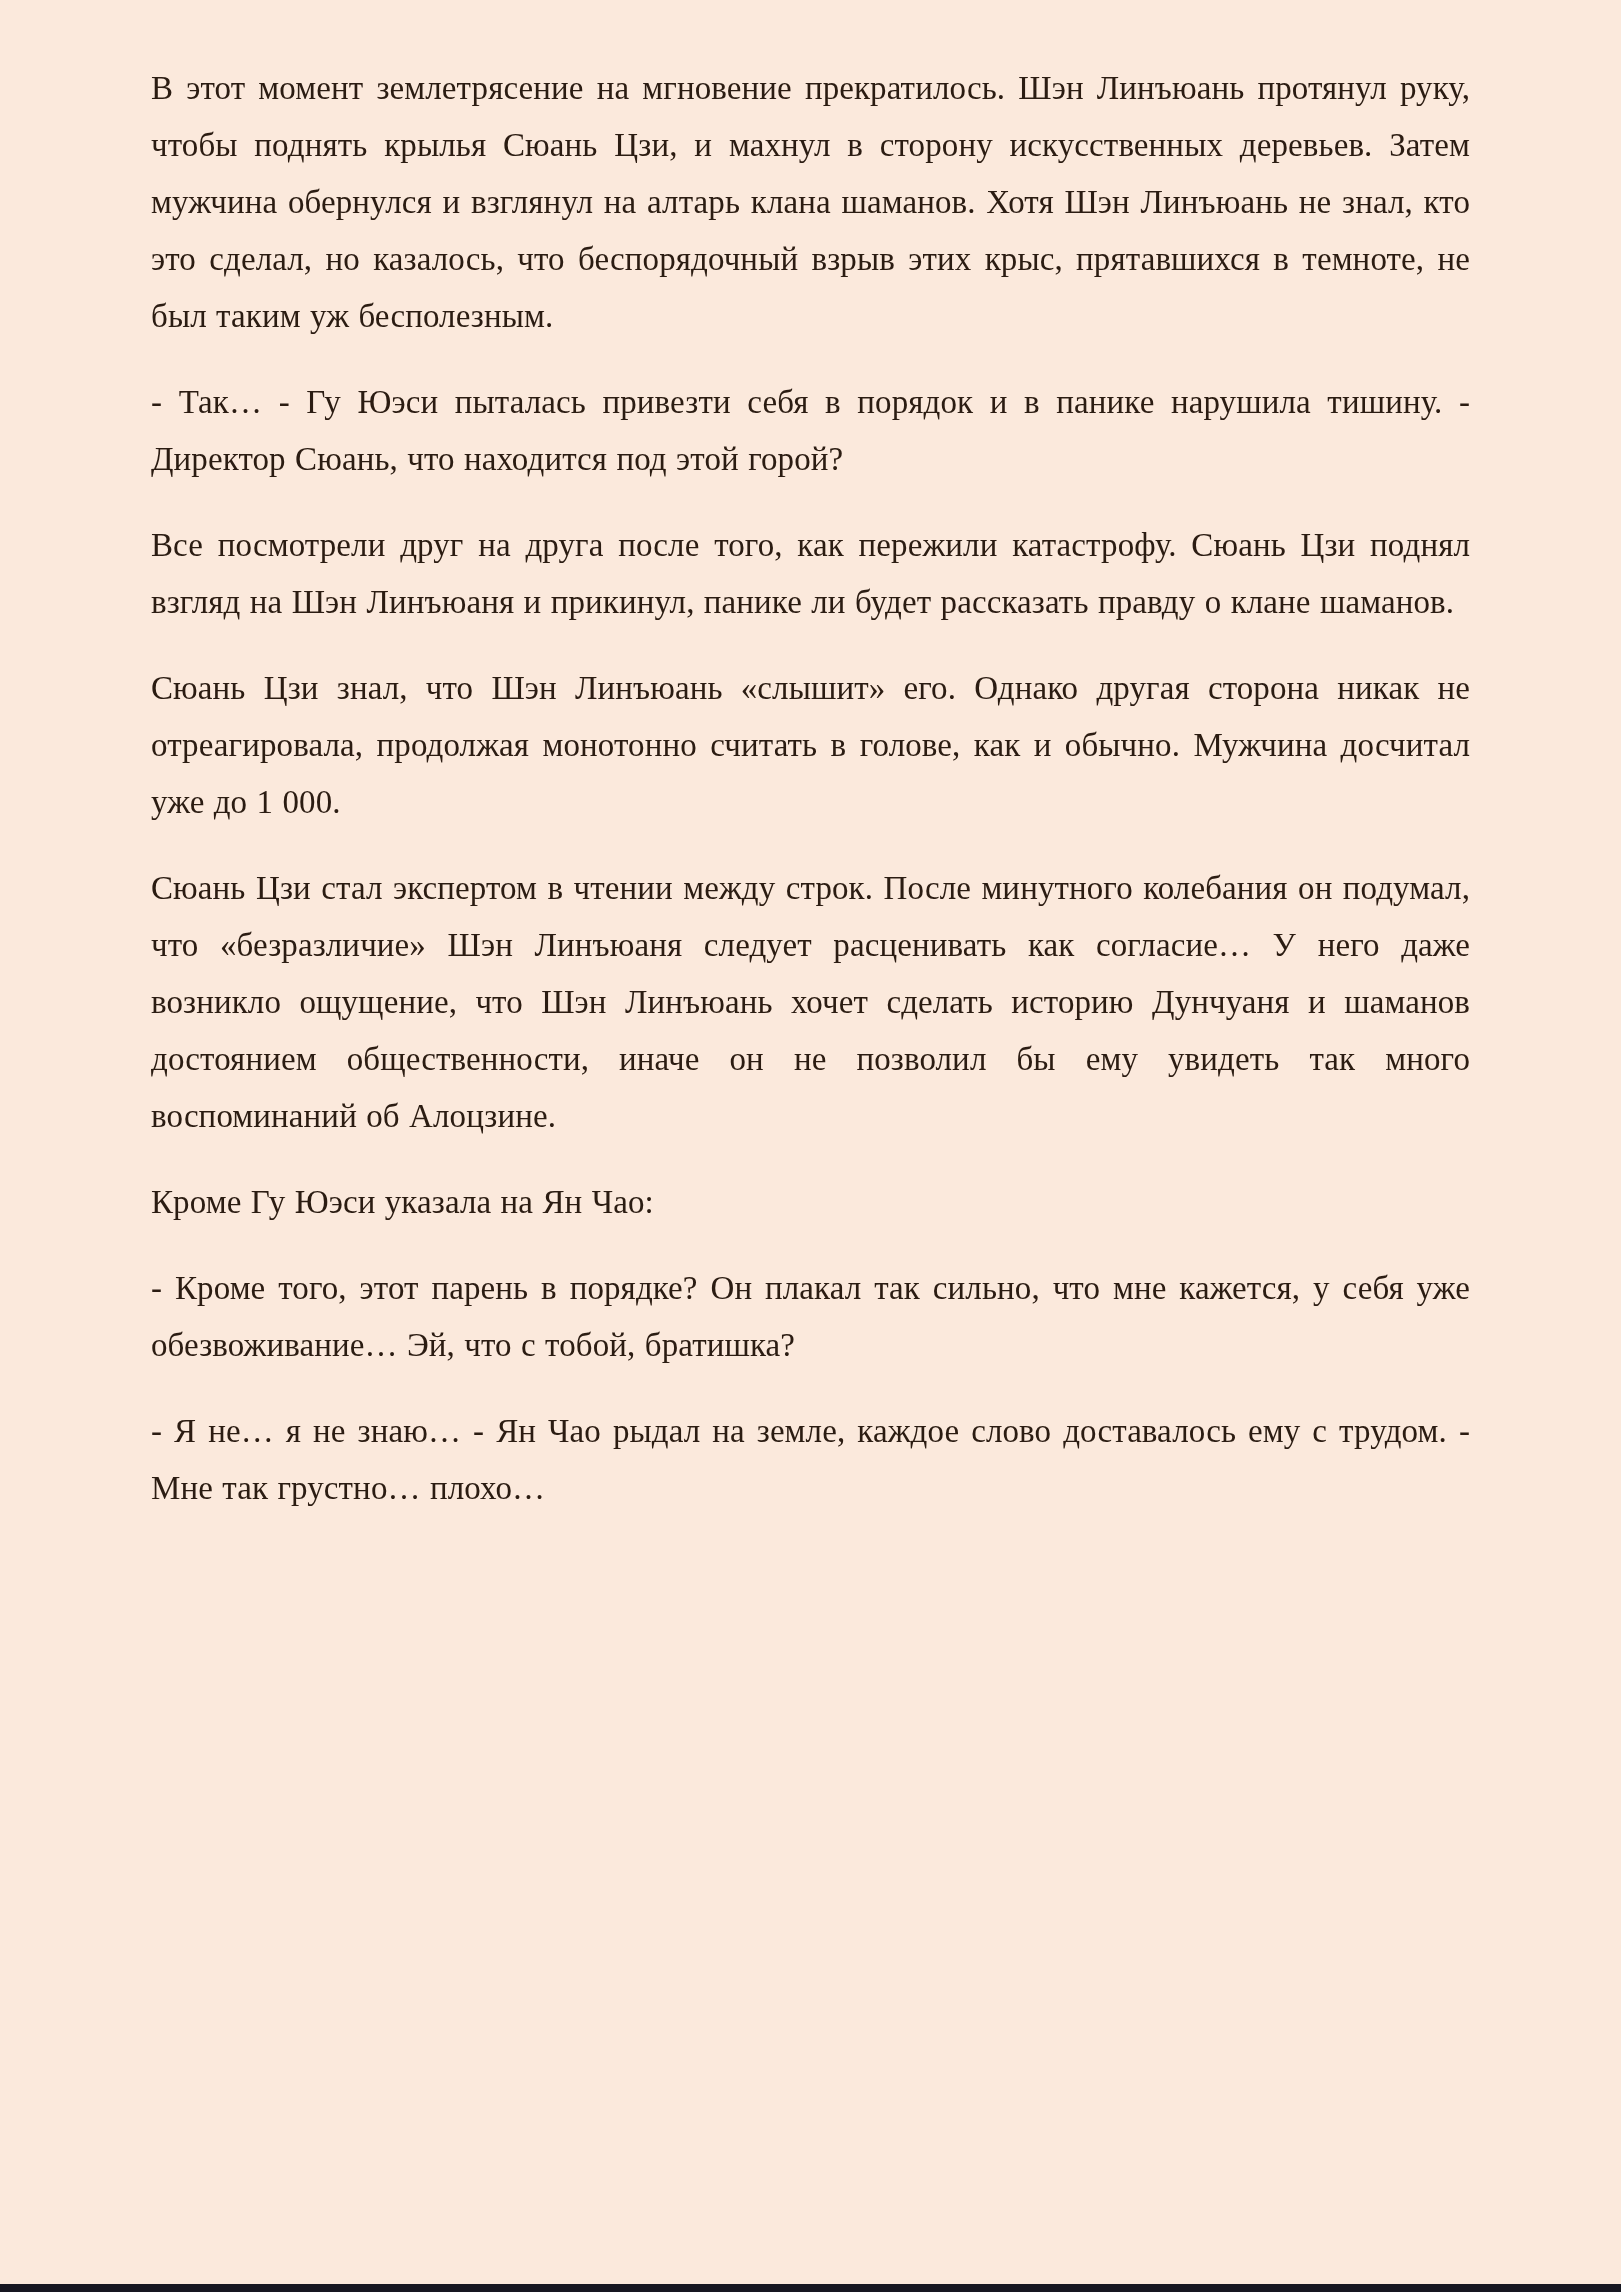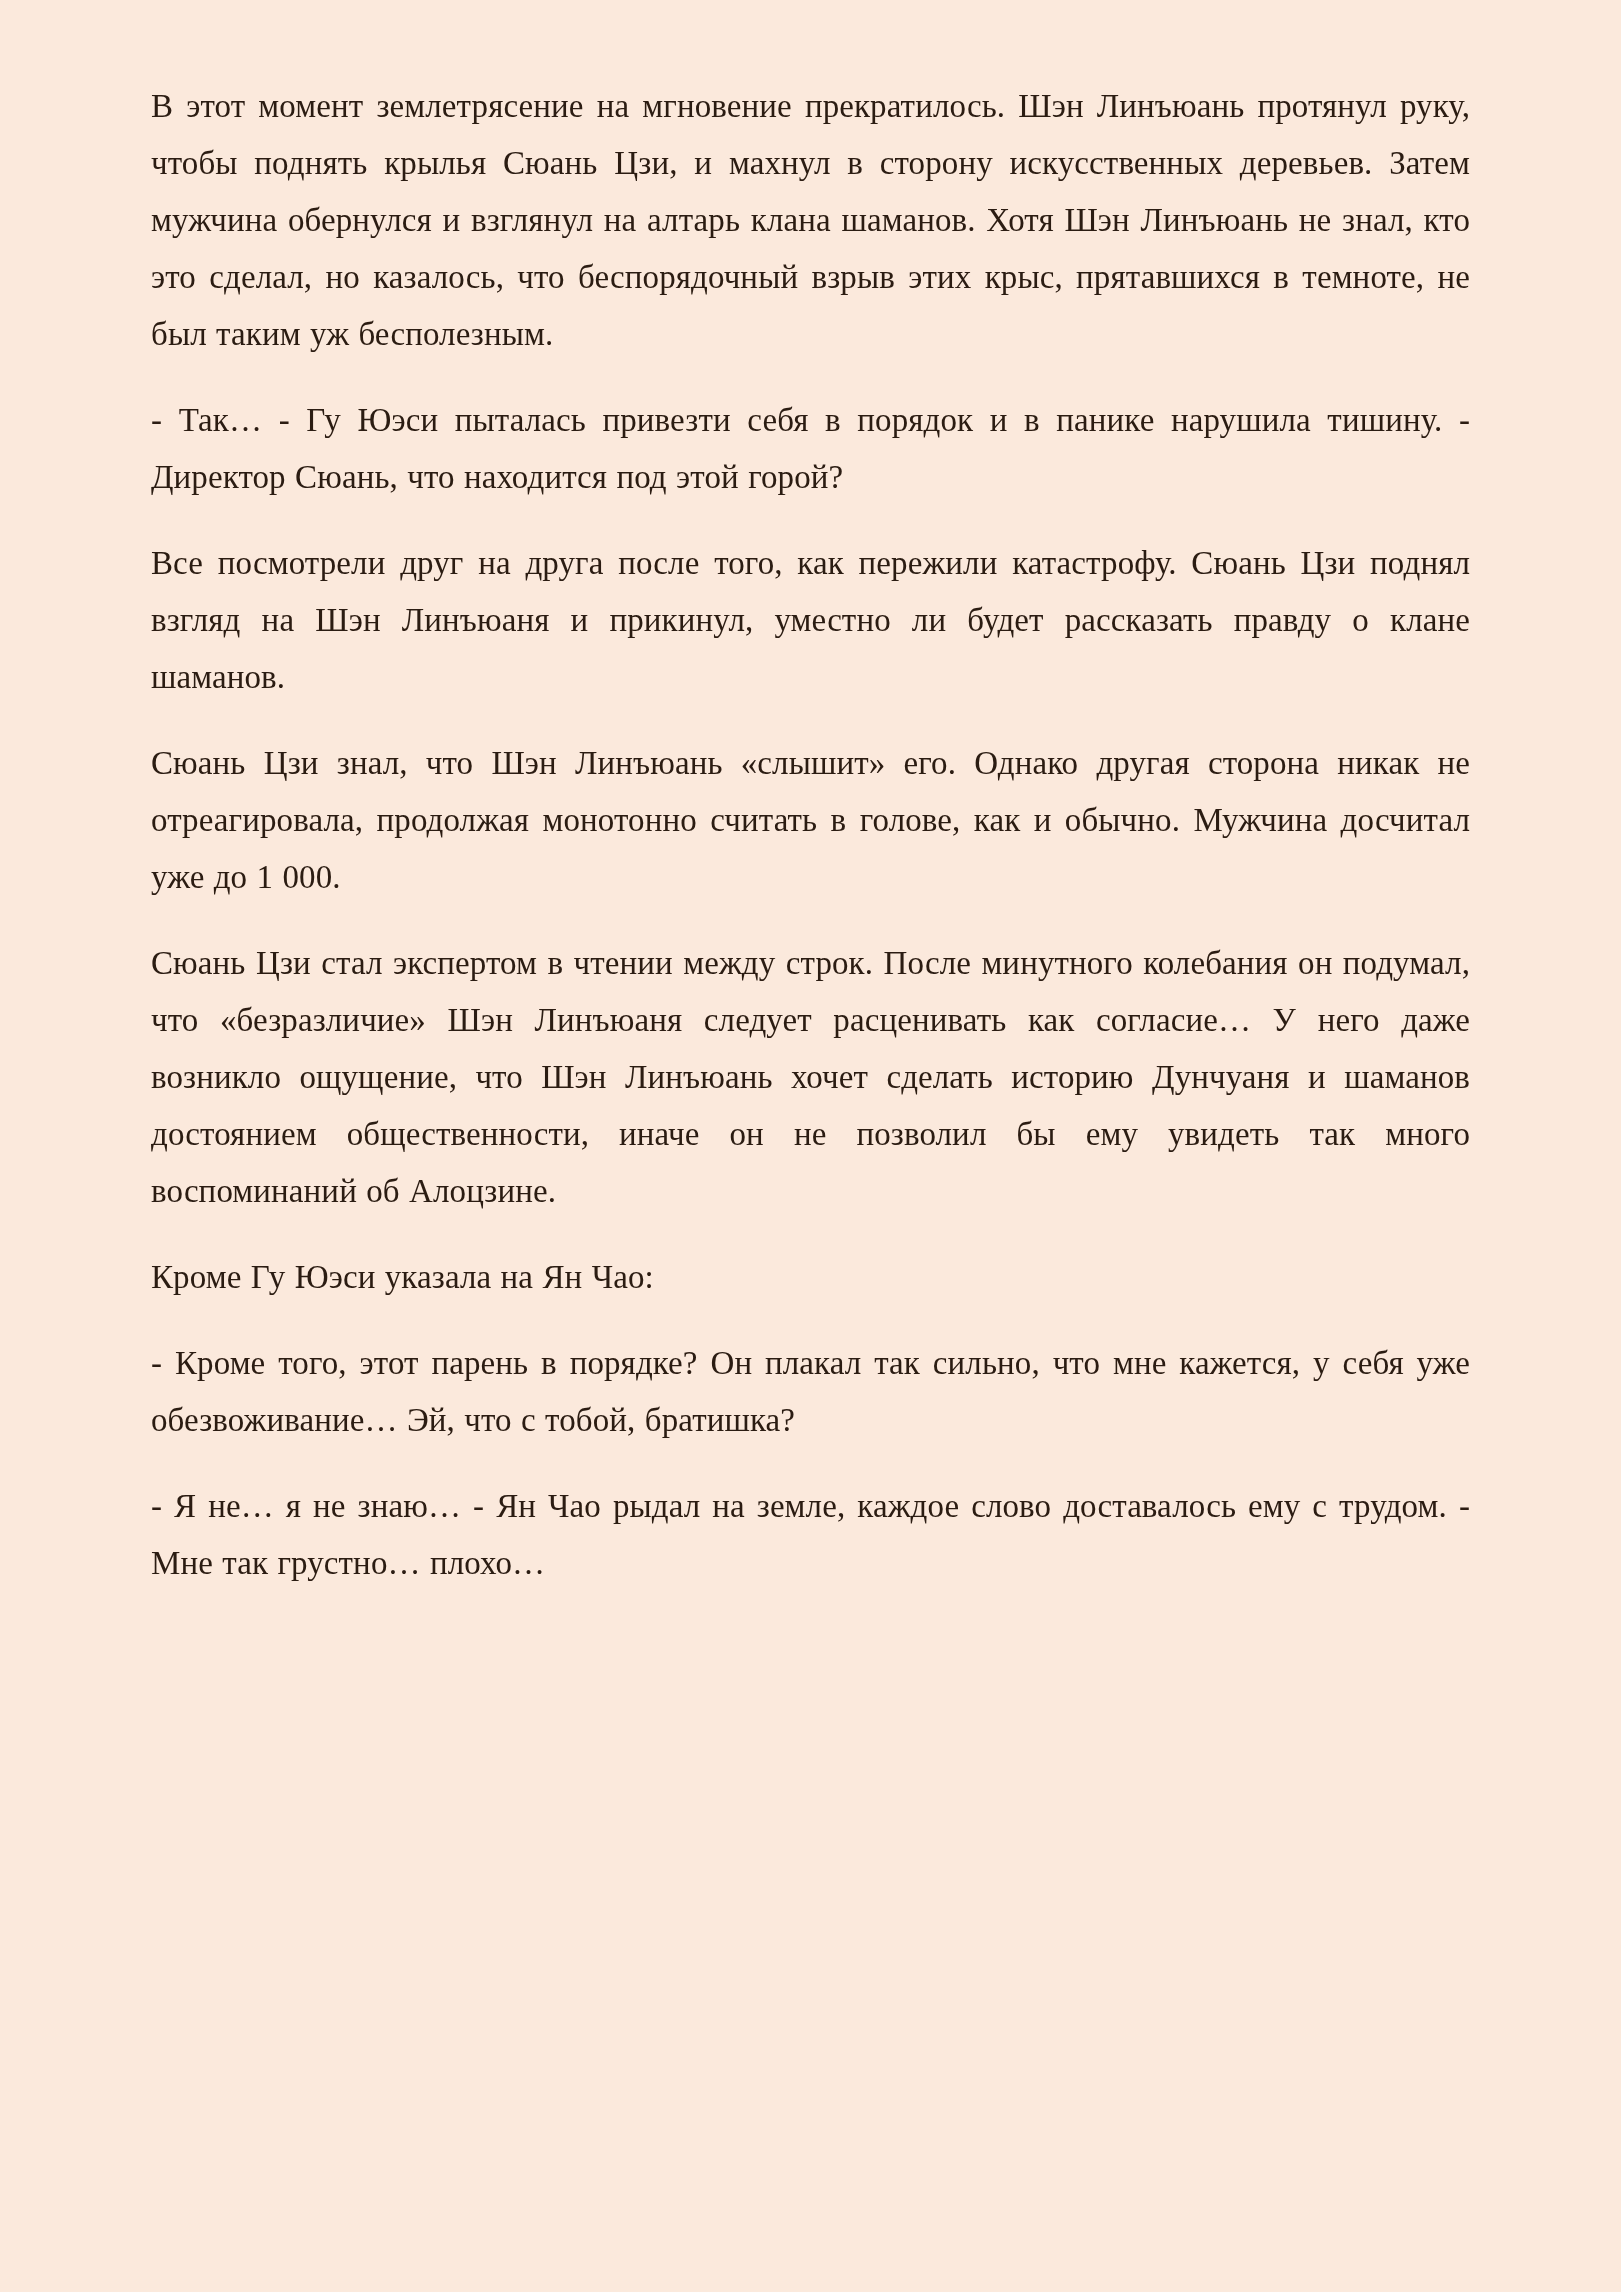--- a/index.html
+++ b/index.html
@@ -17,21 +17,20 @@
   .reader-page {
     width: 100%;
     height: 100%;
     box-sizing: border-box;
     position: relative;
   }
   .text-column {
     box-sizing: border-box;
     padding: 60px 151px 0 151px;
     color: #2b1c12;
-    margin-top: 18px;
   }
   p.para {
     margin: 0 0 29px 0;
     font-size: 33px;
     line-height: 57px;
     text-align: justify;
     text-justify: inter-word;
     letter-spacing: 0.1px;
     word-spacing: 1px;
   }
@@ -44,21 +43,21 @@
     background: #171721;
   }
 </style>
 </head>
 <body>
 
 <div class="reader-page">
   <div class="text-column">
       <p class="para">В этот момент землетрясение на мгновение прекратилось. Шэн Линъюань протянул руку, чтобы поднять крылья Сюань Цзи, и махнул в сторону искусственных деревьев. Затем мужчина обернулся и взглянул на алтарь клана шаманов. Хотя Шэн Линъюань не знал, кто это сделал, но казалось, что беспорядочный взрыв этих крыс, прятавшихся в темноте, не был таким уж бесполезным.</p>
       <p class="para">- Так… - Гу Юэси пыталась привезти себя в порядок и в панике нарушила тишину. - Директор Сюань, что находится под этой горой?</p>
-      <p class="para">Все посмотрели друг на друга после того, как пережили катастрофу. Сюань Цзи поднял взгляд на Шэн Линъюаня и прикинул, уместно ли будет рассказать правду о клане шаманов.</p>
+      <p class="para">Все посмотрели друг на друга после того, как пережили катастрофу. Сюань Цзи поднял взгляд на Шэн Линъюаня и прикинул, панике ли будет рассказать правду о клане шаманов.</p>
       <p class="para">Сюань Цзи знал, что Шэн Линъюань «слышит» его. Однако другая сторона никак не отреагировала, продолжая монотонно считать в голове, как и обычно. Мужчина досчитал уже до 1 000.</p>
       <p class="para">Сюань Цзи стал экспертом в чтении между строк. После минутного колебания он подумал, что «безразличие» Шэн Линъюаня следует расценивать как согласие… У него даже возникло ощущение, что Шэн Линъюань хочет сделать историю Дунчуаня и шаманов достоянием общественности, иначе он не позволил бы ему увидеть так много воспоминаний об Алоцзине.</p>
       <p class="para">Кроме Гу Юэси указала на Ян Чао:</p>
       <p class="para">- Кроме того, этот парень в порядке? Он плакал так сильно, что мне кажется, у себя уже обезвоживание… Эй, что с тобой, братишка?</p>
       <p class="para">- Я не… я не знаю… - Ян Чао рыдал на земле, каждое слово доставалось ему с трудом. - Мне так грустно… плохо…</p>
     </div>
   <div class="bottom-bar"></div>
 </div>
 
 

